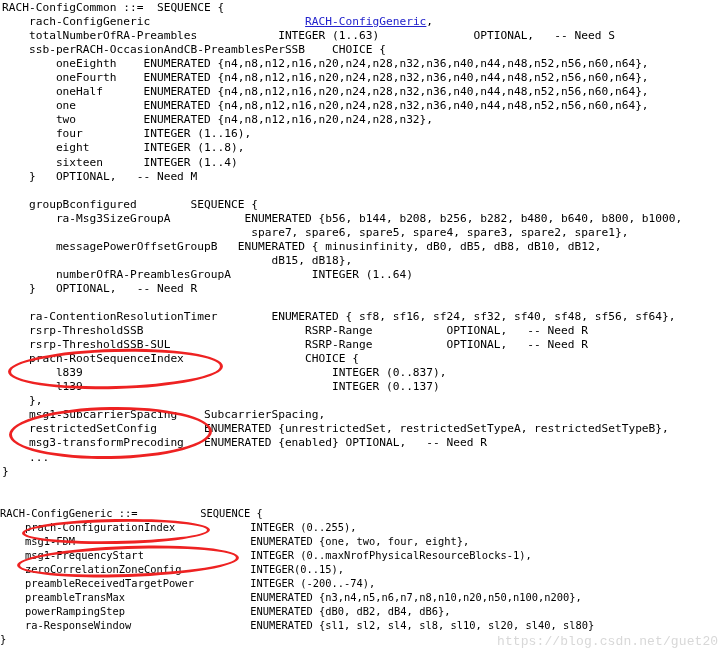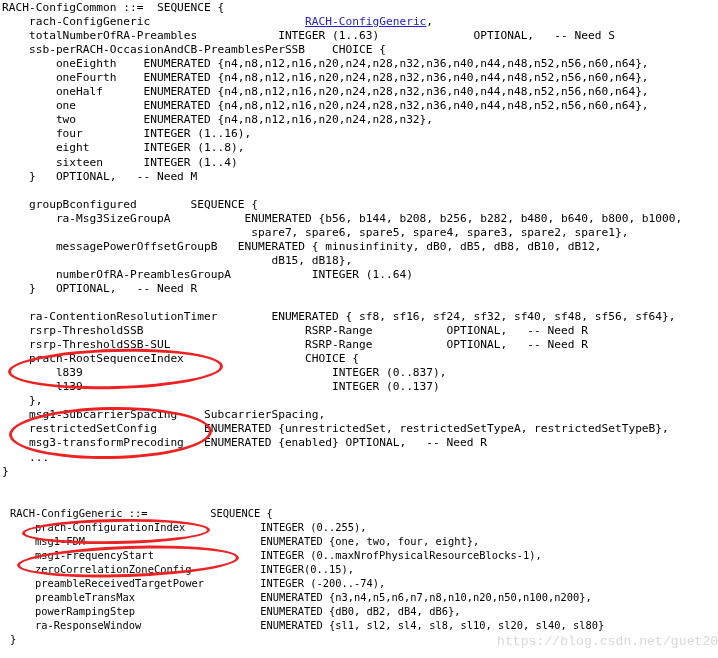--- a/index.html
+++ b/index.html
@@ -28,21 +28,21 @@
     margin: 0;
   }
   #block-common {
     left: 2px;
     top: 1px;
     font-size: 11.2px;
     line-height: 14.05px;
     letter-spacing: 0px;
   }
   #block-generic {
-    left: 10px;
+    left: 0;
     top: 506px;
     font-size: 10.4px;
     line-height: 14.05px;
     letter-spacing: 0px;
   }
   .ln {
     display: block;
     height: 14.05px;
   }
   .link {

